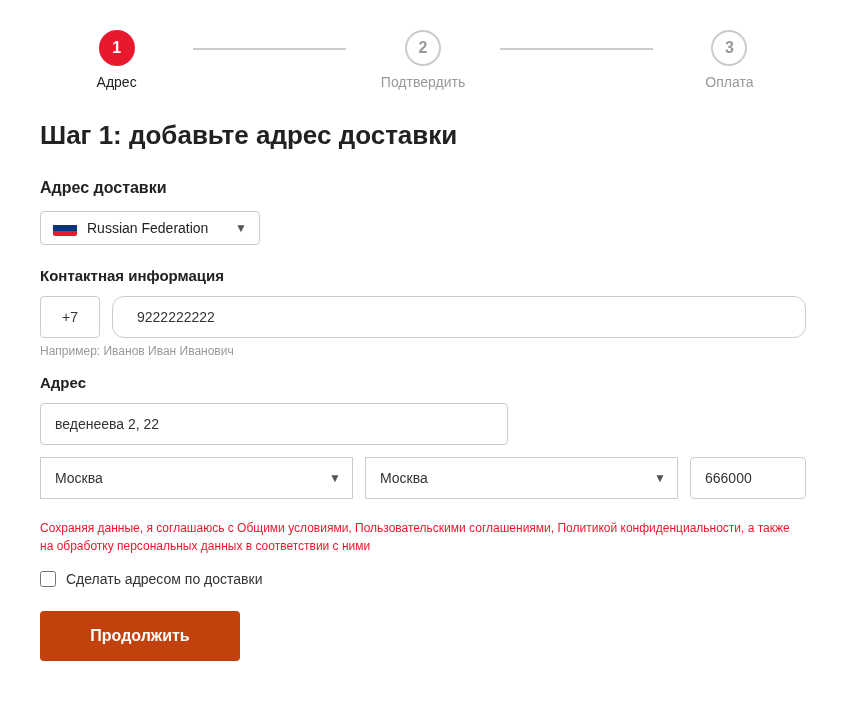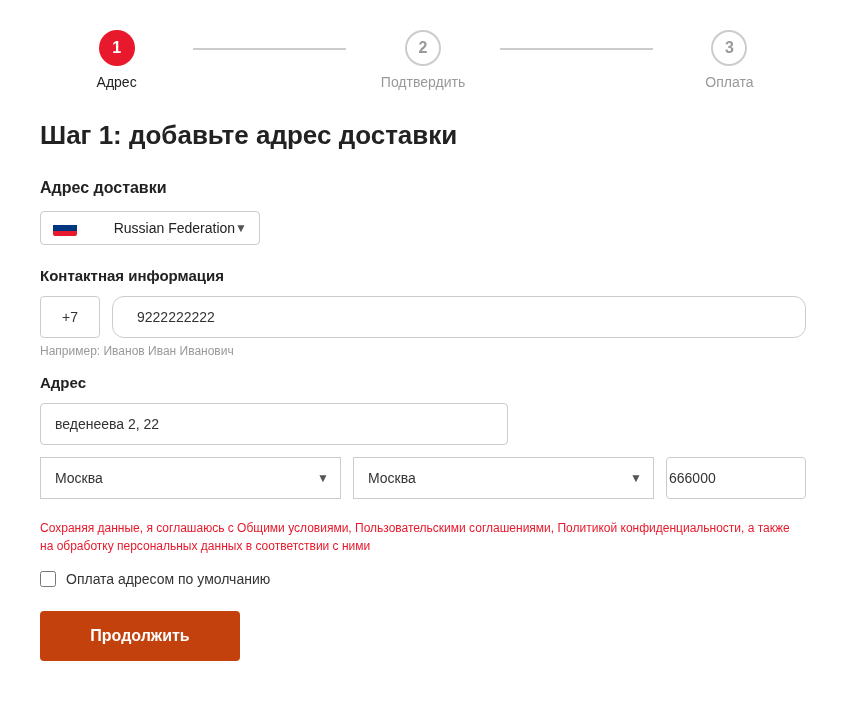--- a/index.html
+++ b/index.html
@@ -83,21 +83,20 @@
     .country-select {
       display: flex;
       align-items: center;
       border: 1px solid #ccc;
       border-radius: 4px;
       padding: 8px 12px;
       width: 220px;
       cursor: pointer;
       margin-bottom: 22px;
       background: #fff;
-      text-align: right;
     }
     .flag-icon {
       width: 24px;
       height: 16px;
       margin-right: 10px;
       display: inline-block;
       position: relative;
       overflow: hidden;
       border-radius: 2px;
     }
@@ -204,22 +203,22 @@
     .select-chevron {
       position: absolute;
       right: 12px;
       top: 50%;
       transform: translateY(-50%);
       font-size: 12px;
       color: #555;
       pointer-events: none;
     }
     .zip-input {
-      width: 140px;
-      padding: 12px 2px;
+      width: 116px;
+      padding: 12px 14px;
       border: 1px solid #ccc;
       border-radius: 4px;
       font-size: 14px;
       color: #333;
       outline: none;
     }
 
     
     .legal-text {
       font-size: 12px;
@@ -330,20 +329,20 @@
   </div>
   <input class="zip-input" type="text" value="666000" style="">
 </div>
 
 
 <div class="legal-text">Сохраняя данные, я соглашаюсь с Общими условиями, Пользовательскими соглашениями, Политикой конфиденциальности, а также на обработку персональных данных в соответствии с ними</div>
 
 
 <div class="checkbox-row">
   <input type="checkbox" class="checkbox-input" style="">
-  <span class="checkbox-label">Оплата адресом по умолчанию</span>
+  <span class="checkbox-label">Сделать адресом по доставки</span>
 </div>
 
 
 <button class="continue-btn">Продолжить</button>
 
 
 
 
 </body></html>

